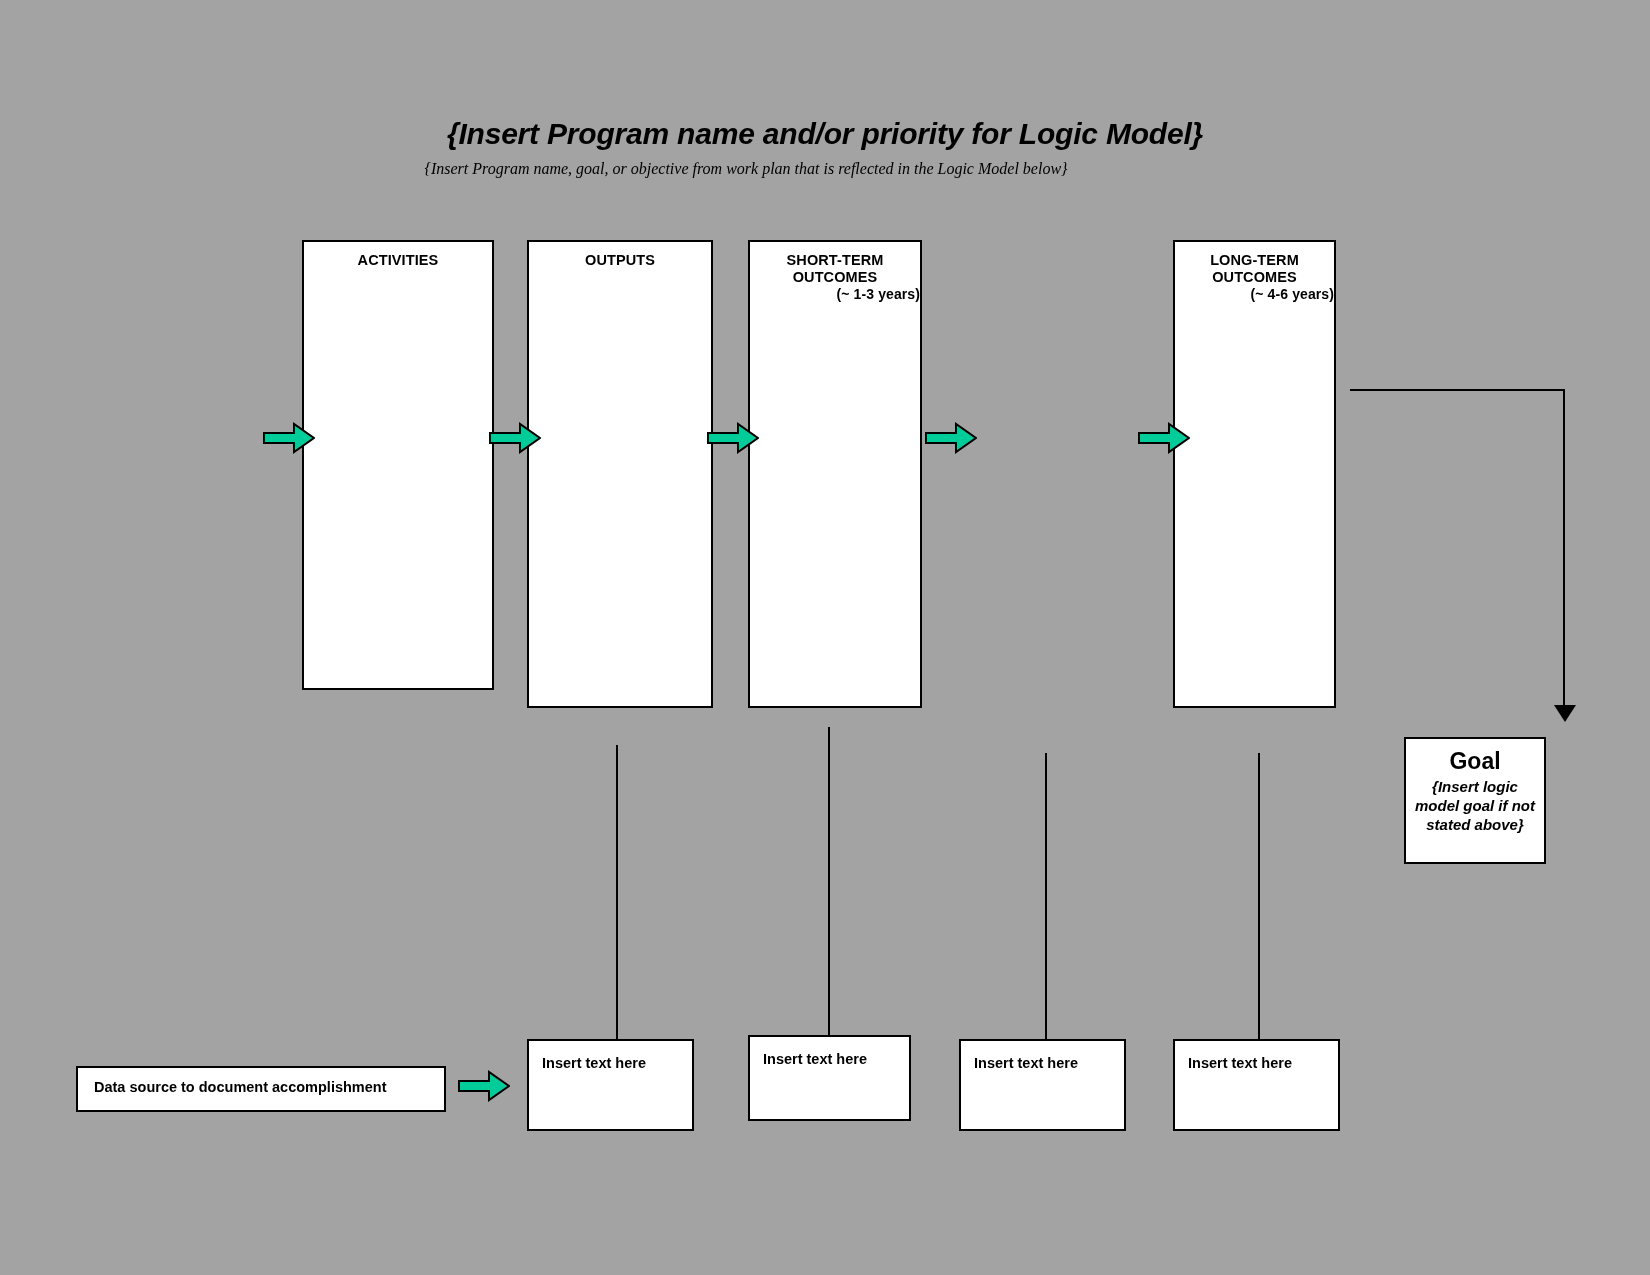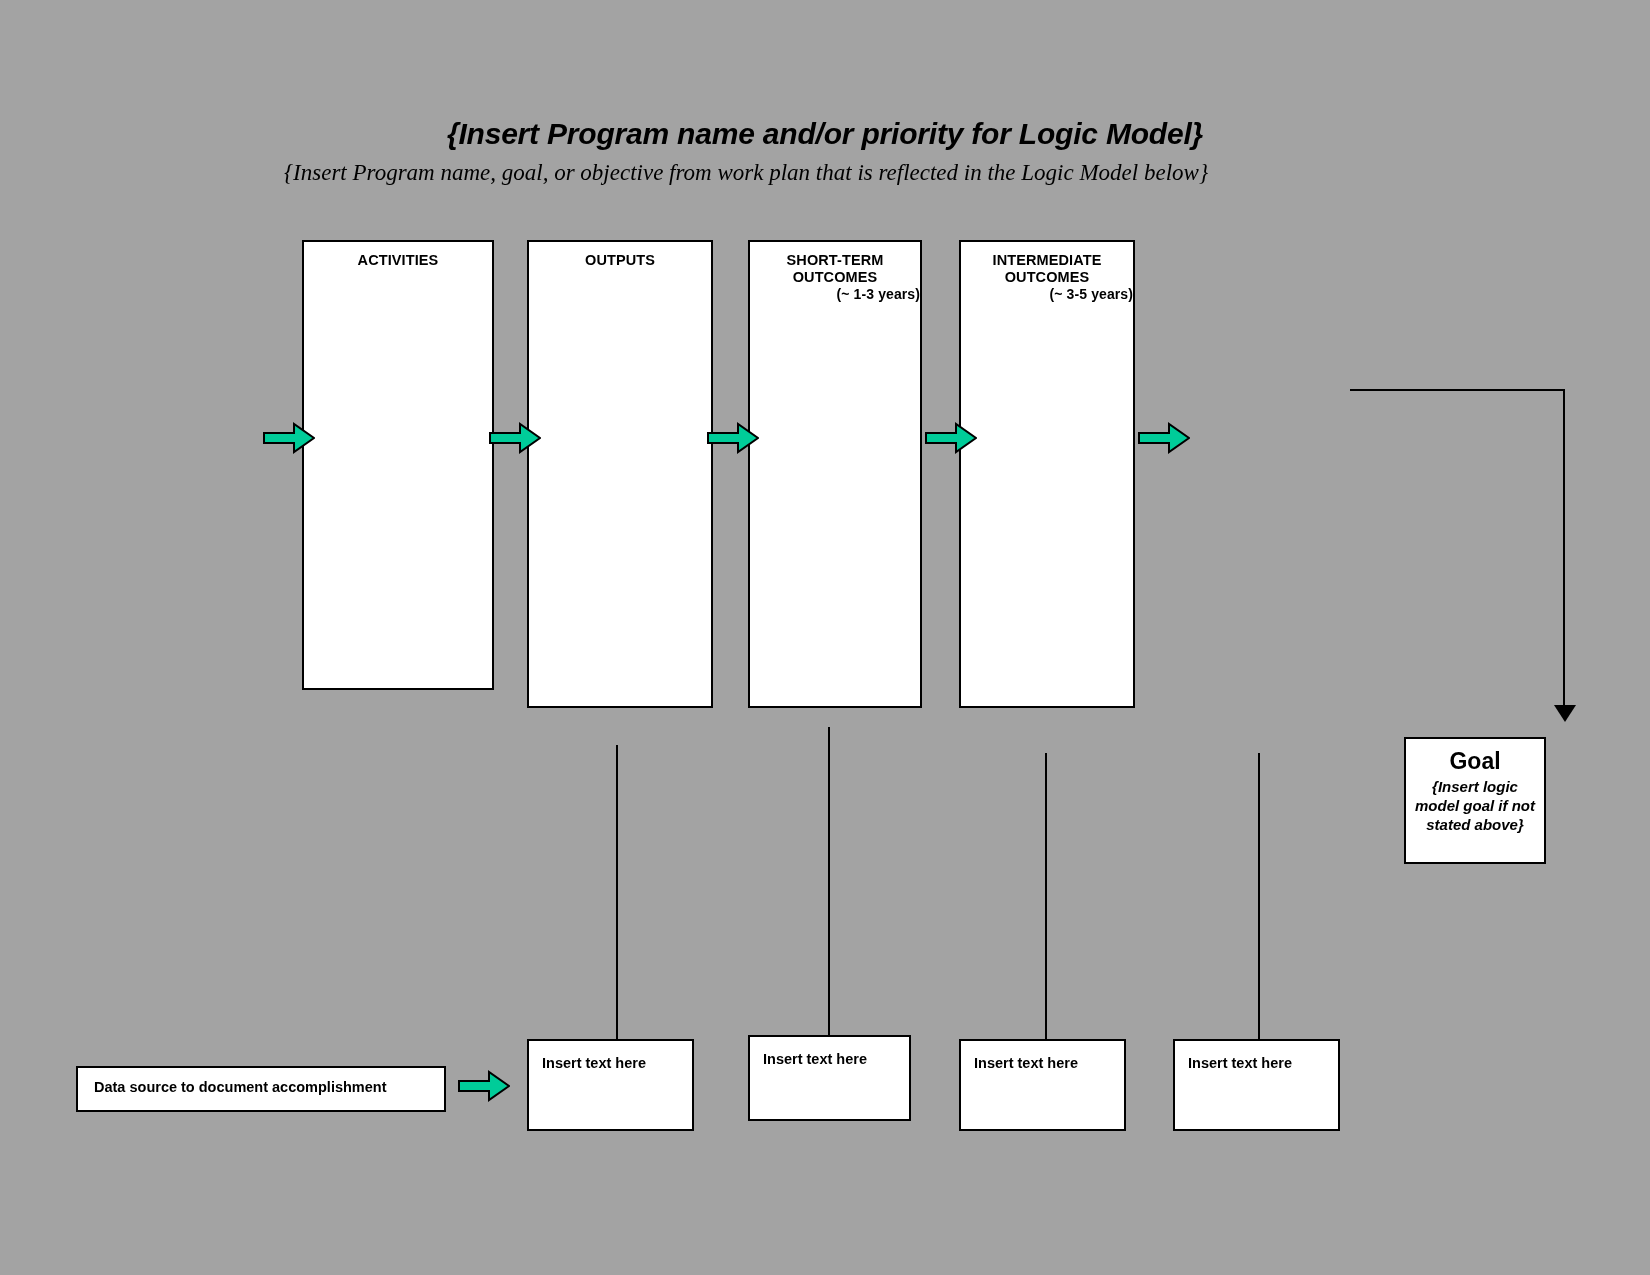--- a/index.html
+++ b/index.html
@@ -35,21 +35,21 @@
     white-space: nowrap;
   }
   .subtitle {
     position: absolute;
     left: 0;
     top: 160px;
     width: 1492px;
     text-align: center;
     font-family: "Liberation Serif", serif;
     font-style: italic;
-    font-size: 23px;
+    font-size: 16px;
     white-space: nowrap;
   }
 
   
   .col-box {
     position: absolute;
     box-sizing: border-box;
     border: 2px solid #000000;
     background: #ffffff;
   }
@@ -173,27 +173,27 @@
     </div>
   </div>
 
   <div class="col-box" style="left:748px; top:240px; width:174px; height:468px;">
     <div class="col-head">
       <span>SHORT-TERM OUTCOMES</span>
       <span class="sub">(~ 1-3 years)</span>
     </div>
   </div>
 
-  <div class="col-box" style="left:959px; top:240px; width:176px; height:468px;">
-    <div class="col-head">
-      <span>INTERMEDIATE OUTCOMES</span>
-      <span class="sub">(~ 3-5 years)</span>
-    </div>
-  </div>
-
+
+  <div class="col-box" style="left:1173px; top:240px; width:163px; height:468px;">
+    <div class="col-head">
+      <span>LONG-TERM OUTCOMES</span>
+      <span class="sub">(~ 4-6 years)</span>
+    </div>
+  </div>
 
   <div class="arrow-teal" style="left:263px; top:422px;">
     <svg width="52" height="32" viewBox="0 0 52 32">
       <polygon points="1,11 31,11 31,2 51,16 31,30 31,21 1,21" fill="#00CC99" stroke="#000000" stroke-width="2" stroke-linejoin="miter"></polygon>
     </svg>
   </div>
   <div class="arrow-teal" style="left:489px; top:422px;">
     <svg width="52" height="32" viewBox="0 0 52 32">
       <polygon points="1,11 31,11 31,2 51,16 31,30 31,21 1,21" fill="#00CC99" stroke="#000000" stroke-width="2" stroke-linejoin="miter"></polygon>
     </svg>

